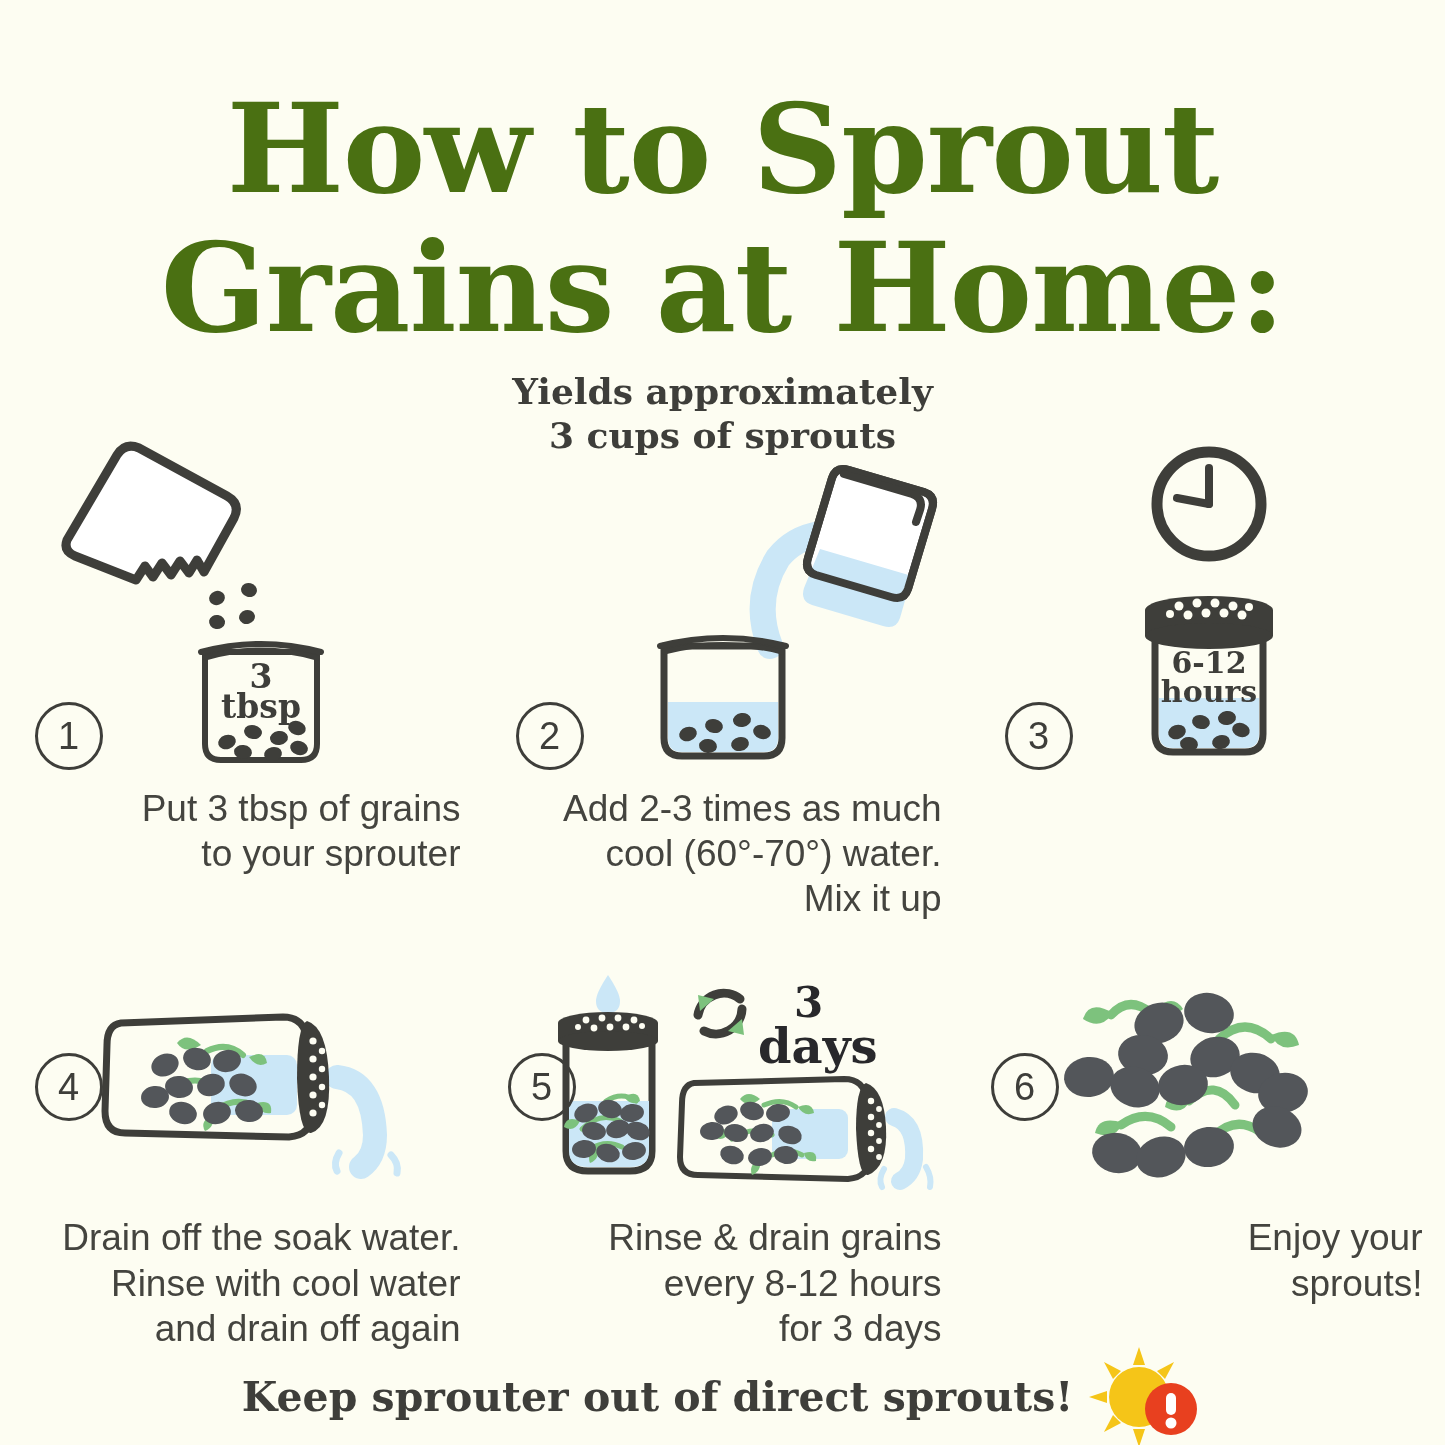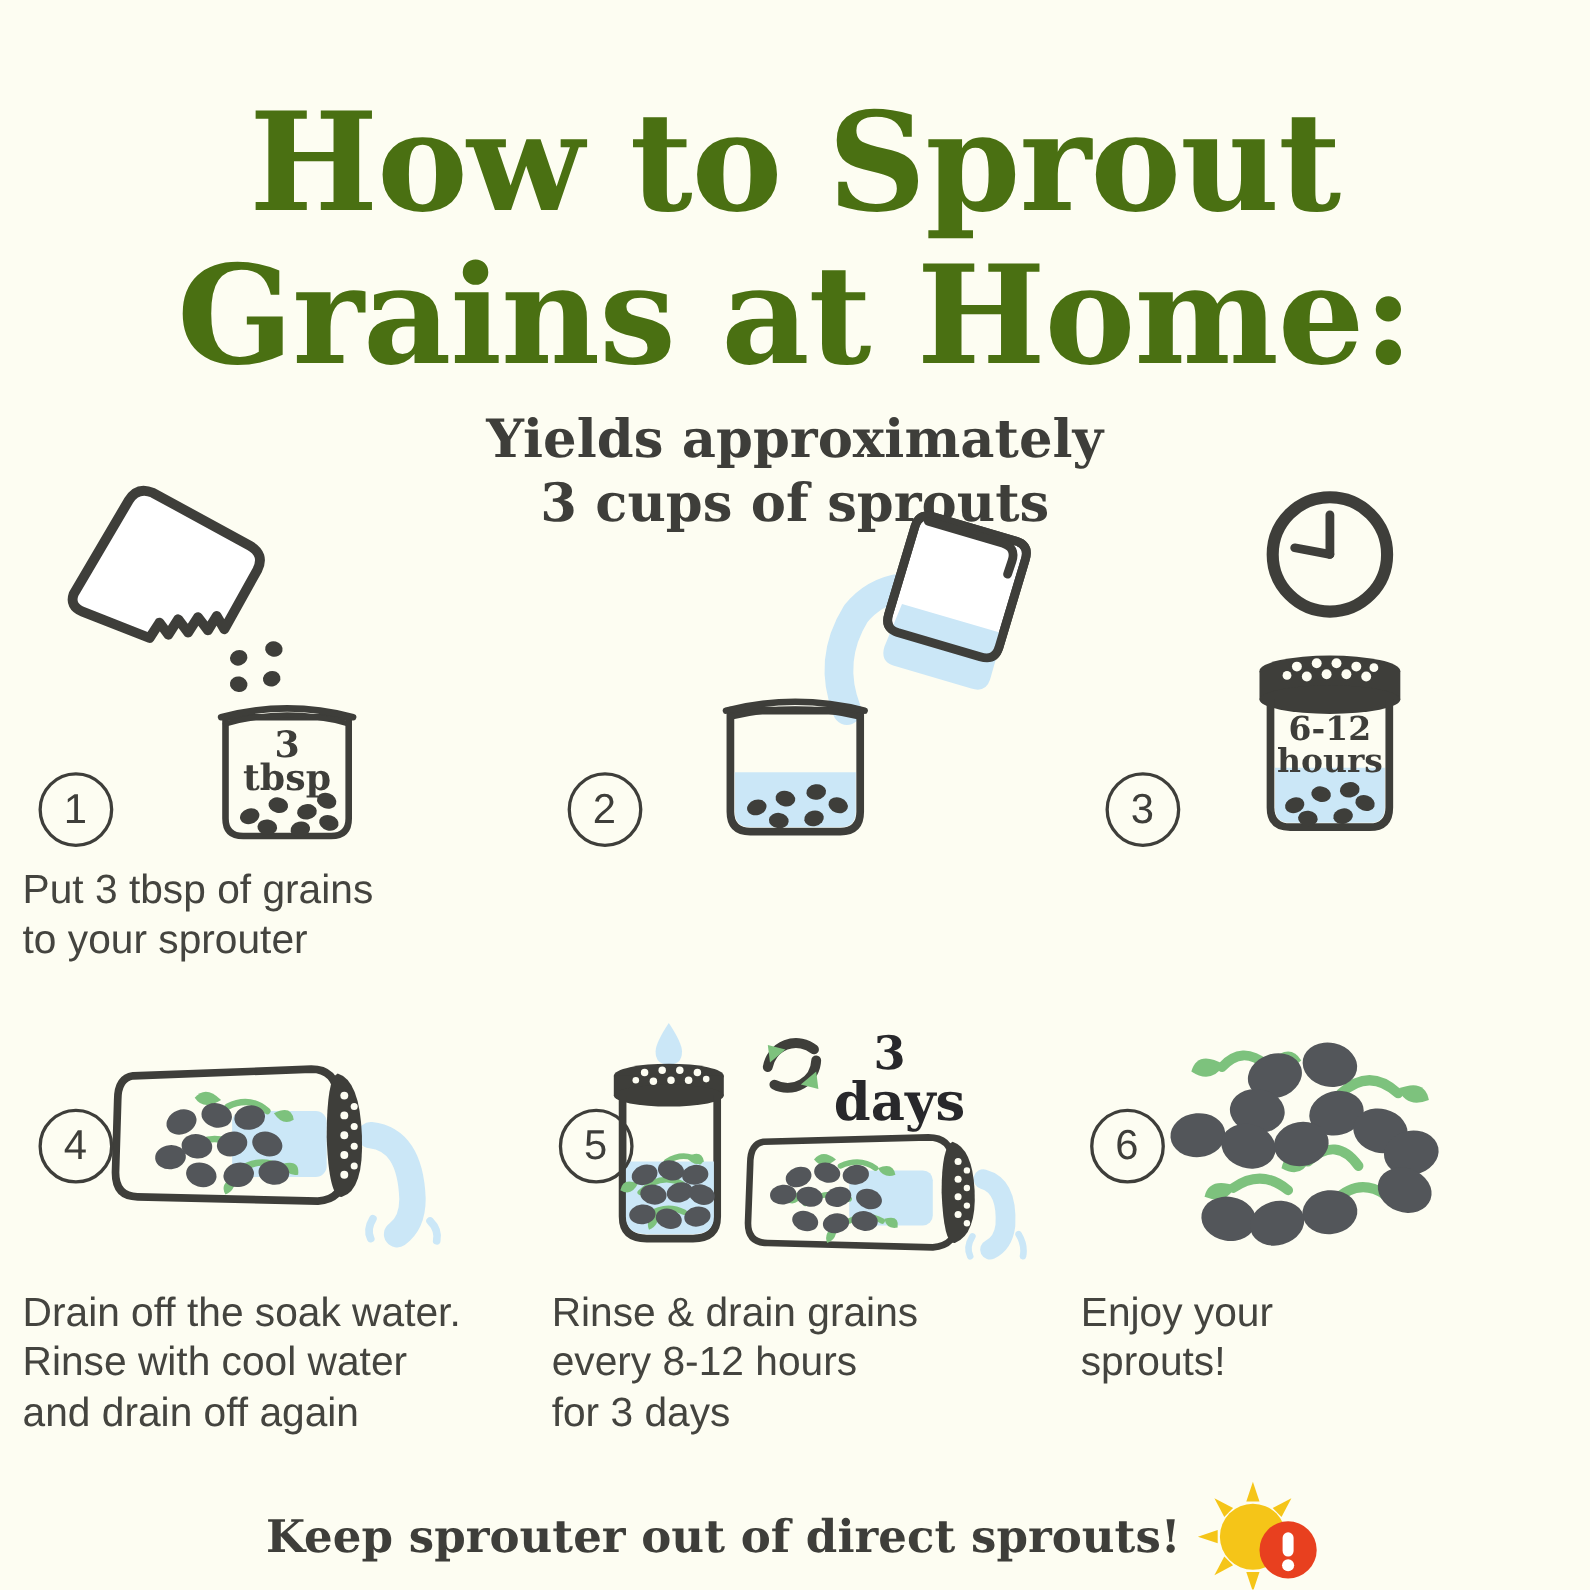--- a/index.html
+++ b/index.html
@@ -37,21 +37,21 @@
     white-space: pre-line;
   }
   .subtitle {
     position: absolute;
     left: 0;
     top: 370px;
     width: 1445px;
     text-align: center;
     font-family: "DejaVu Serif", "Liberation Serif", serif;
     font-weight: 700;
-    font-size: 48px;
+    font-size: 36px;
     line-height: 1.22;
     color: #3E3E3A;
     white-space: pre-line;
   }
 
   
   .steps {
     position: absolute;
     left: 0;
     top: 430px;
@@ -86,21 +86,21 @@
     justify-content: center;
     font-family: "Liberation Sans", sans-serif;
     font-size: 38px;
     font-weight: 400;
     color: #3E3E3A;
     line-height: 1;
   }
   .caption {
     margin-top: 16px;
     width: 440px;
-    text-align: left;
+    text-align: right;
     font-family: "Liberation Sans", sans-serif;
     font-size: 37px;
     line-height: 1.22;
     color: #44443F;
     white-space: pre-line;
   }
 
   
   .footer {
     position: absolute;
@@ -206,20 +206,23 @@
                 <ellipse cx="212" cy="296" rx="9" ry="7" transform="rotate(12 212 296)"></ellipse>
                 <ellipse cx="240" cy="290" rx="9" ry="7" transform="rotate(-8 240 290)"></ellipse>
                 <ellipse cx="260" cy="302" rx="9" ry="7" transform="rotate(20 260 302)"></ellipse>
                 <ellipse cx="206" cy="316" rx="9" ry="7" transform="rotate(6 206 316)"></ellipse>
                 <ellipse cx="238" cy="314" rx="9" ry="7" transform="rotate(-12 238 314)"></ellipse>
               </g>
             </g>
           </svg>
           <div class="num-badge" style="left:14px; top:272px;">2</div>
         </div>
+        <div class="caption">Add 2-3 times as much
+cool (60°-70°) water.
+Mix it up</div>
       </div>
 
       <div class="step">
         <div class="art">
           <svg width="440" height="340" viewBox="0 0 440 340">
 
             <g>
               <circle cx="226" cy="74" r="52" fill="none" stroke="#3E3E3A" stroke-width="11"></circle>
               <path d="M226 74 L226 38" stroke="#3E3E3A" stroke-width="8" stroke-linecap="round"></path>
               <path d="M226 74 L194 68" stroke="#3E3E3A" stroke-width="8" stroke-linecap="round"></path>

